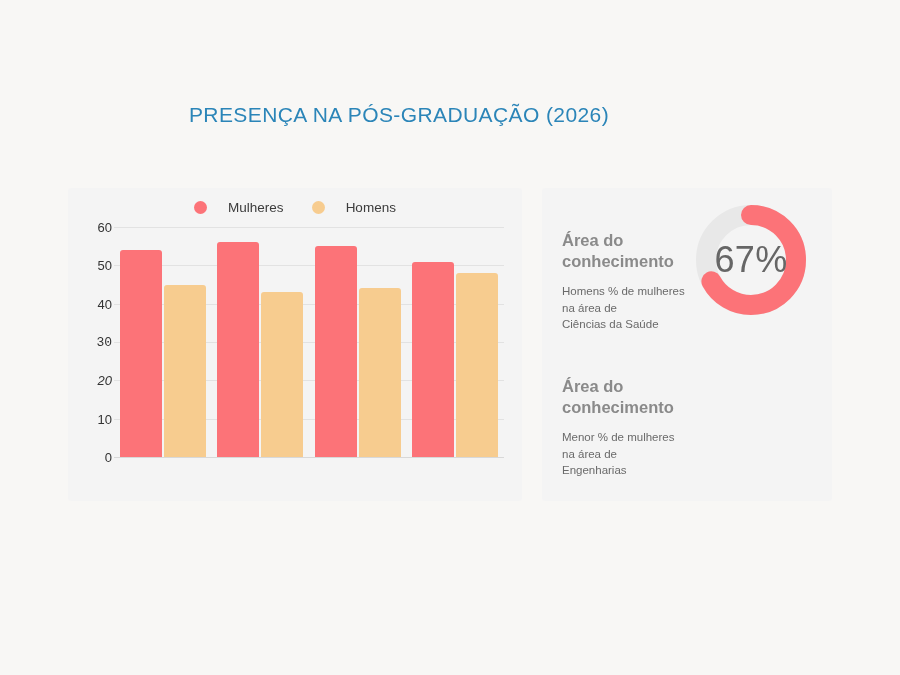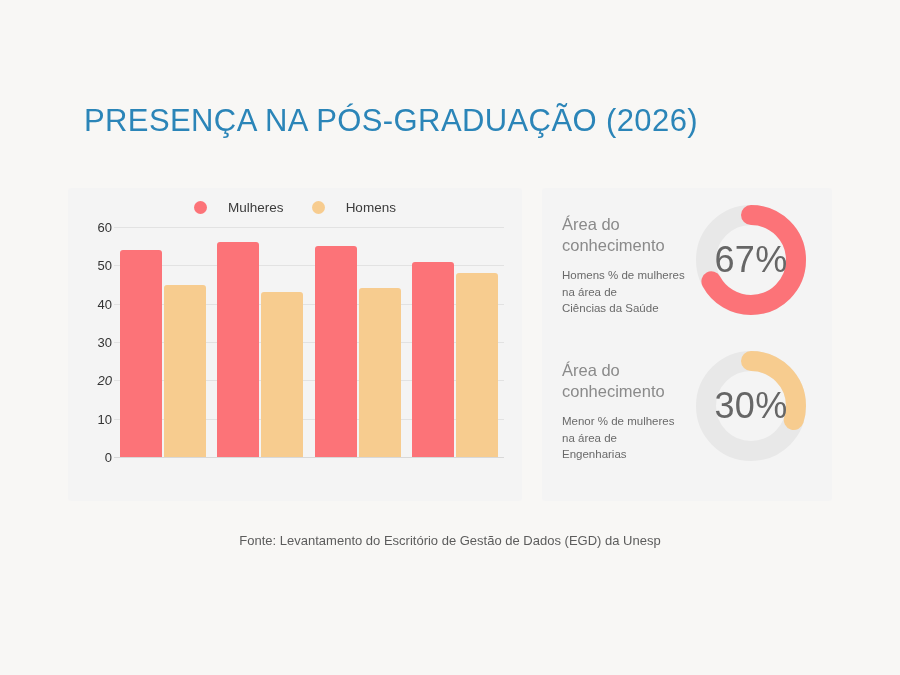--- a/index.html
+++ b/index.html
@@ -18,25 +18,25 @@
   .infographic {
     position: absolute;
     left: 0; top: 0;
     width: 900px;
     height: 675px;
   }
 
   
   .title {
     position: absolute;
-    left: 0;
+    left: 8px;
     top: 103px;
     width: 782px;
     text-align: center;
-    font-size: 31px;
+    font-size: 21px;
     letter-spacing: 0.4px;
     color: #2b85b8;
     font-weight: 400;
     white-space: nowrap;
   }
 
   
   .panel {
     position: absolute;
     background: #f4f4f4;
@@ -171,21 +171,22 @@
   .card-text {
     position: absolute;
     left: 20px;
     top: 26px;
     width: 140px;
   }
   .card-heading {
     font-size: 16.5px;
     line-height: 1.28;
     color: #8a8a8a;
-    font-weight: 400;
+    font-weight: 700;
+    margin-top: 16px;
   }
   .card-sub {
     margin-top: 11px;
     font-size: 11.5px;
     line-height: 1.42;
     color: #6a6a6a;
     white-space: pre-line;
   }
 
   .donut-wrap {
@@ -245,21 +246,21 @@
 
     <div class="plot">
       <div class="plot-area" id="grid-layer">
           <div class="gridline" style="top: 0%;"></div>
           <div class="ytick" style="top: 0%;">60</div>
           <div class="gridline" style="top: 16.6667%;"></div>
           <div class="ytick" style="top: 16.6667%;">50</div>
           <div class="gridline" style="top: 33.3333%;"></div>
           <div class="ytick" style="top: 33.3333%; text-align: right;">40</div>
           <div class="gridline" style="top: 50%;"></div>
-          <div class="ytick" style="top: 50%;">30</div>
+          <div class="ytick" style="top: 50%; font-family: Liberation Mono, monospace;">30</div>
           <div class="gridline" style="top: 66.6667%;"></div>
           <div class="ytick" style="top: 66.6667%; font-style: italic;">20</div>
           <div class="gridline" style="top: 83.3333%;"></div>
           <div class="ytick" style="top: 83.3333%;">10</div>
           <div class="gridline baseline" style="top: 100%;"></div>
           <div class="ytick" style="top: 100%;">0</div>
         </div>
       <div class="groups" id="bar-groups">
           <div class="group">
             <div class="bar women" style="height: 90%; background: rgb(252, 115, 120);"></div>
@@ -301,26 +302,18 @@
       </div>
     </div>
 
     <div class="card card-2">
       <div class="card-text">
         <div class="card-heading">Área do conhecimento</div>
         <div class="card-sub">Menor % de mulheres
 na área de
 Engenharias</div>
       </div>
-      <div class="donut-wrap">
-        <svg width="110" height="110" viewBox="0 0 110 110" aria-hidden="true">
-          <circle cx="55" cy="55" r="45" fill="none" id="donut-track-1" stroke-width="20" stroke="#e8e8e8"></circle>
-          <circle cx="55" cy="55" r="45" fill="none" id="donut-arc-1" stroke-width="20" stroke-linecap="round" transform="rotate(-90 55 55)" stroke="#f7cc8f" stroke-dasharray="84.82300164692441 197.92033717615698"></circle>
-        </svg>
-        <div class="donut-value">30%</div>
-      </div>
     </div>
 
   </div>
 
-  <div class="source">Fonte: Levantamento do Escritório de Gestão de Dados (EGD) da Unesp</div>
 
 </div>
 
 </body></html>

